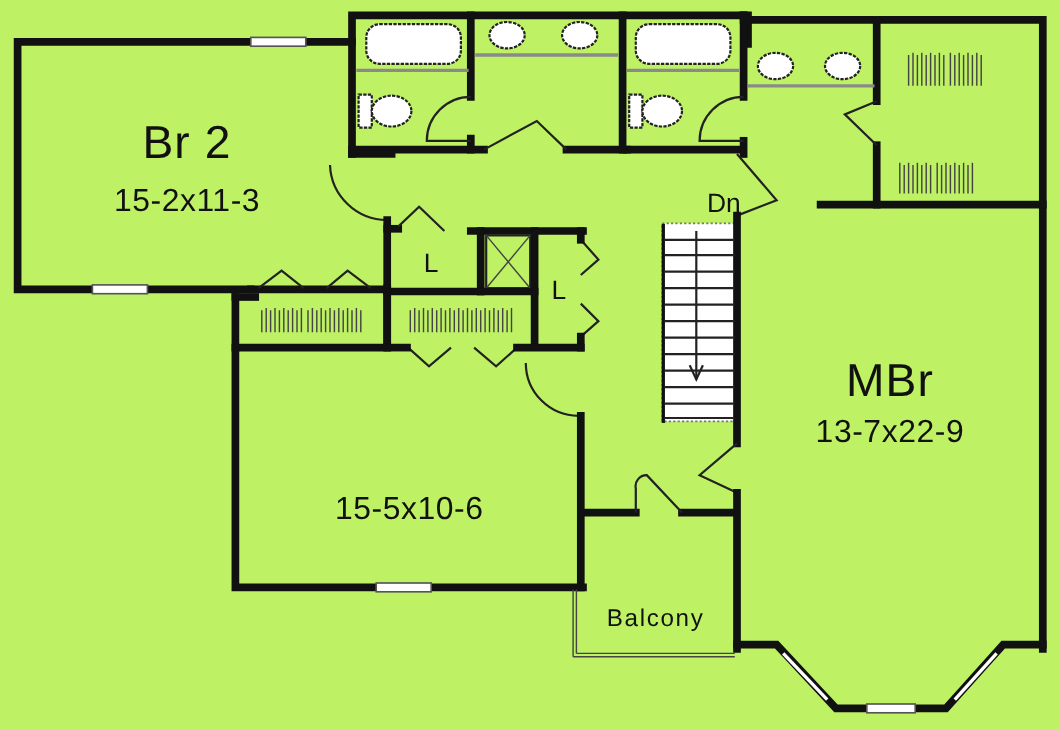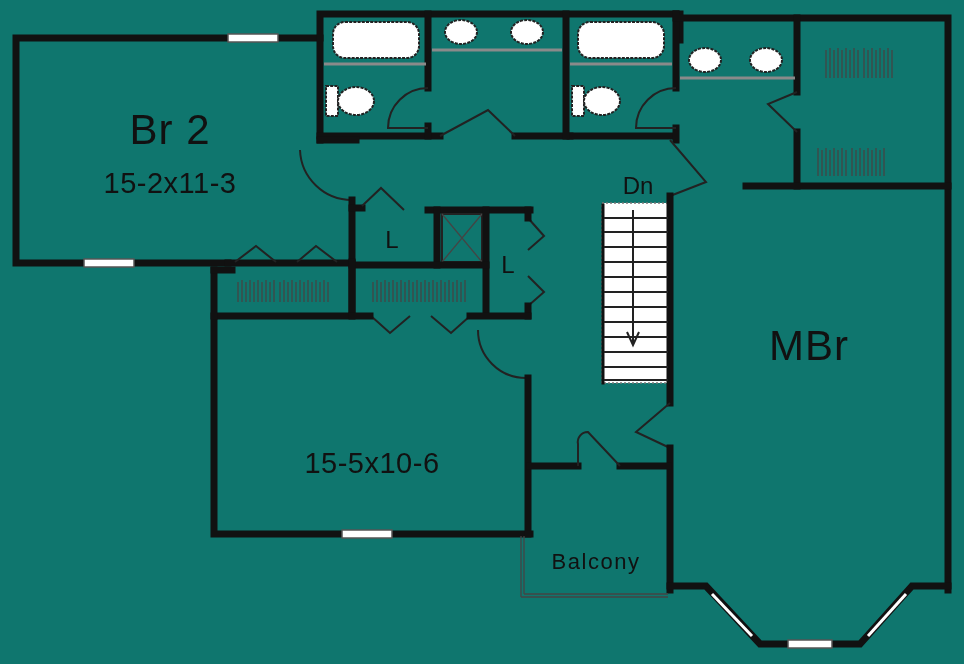--- a/index.html
+++ b/index.html
@@ -1,16 +1,16 @@
 <!DOCTYPE html>
 <html><head>
 <meta charset="utf-8">
 <style>
   html, body { margin: 0; padding: 0; background: #ffffff; }
-  #plan-wrap { position: relative; width: 964px; height: 664px; overflow: hidden; background: #0f766e; }
+  #plan-wrap { position: relative; width: 964px; height: 664px; overflow: hidden; background: #bef264; }
   svg { position: absolute; left: 0; top: 0; }
   .wall { stroke: #111; stroke-width: 7; fill: none; stroke-linecap: square; }
   .line { stroke: #222; stroke-width: 2; fill: none; }
   .hair { stroke: #444; stroke-width: 1.3; fill: none; }
   .gray { stroke: #8a8a8a; stroke-width: 3; fill: none; }
   .fixture { stroke: #222; stroke-width: 2; fill: #fff; stroke-dasharray: 3 1.2; }
   .window { fill: #fff; stroke: #555; stroke-width: 1.5; }
   .label { position: absolute; font-family: "Liberation Sans", sans-serif; color: #111; white-space: nowrap; transform: translate(-50%, -50%); line-height: 1; }
   .room-name { font-size: 42px; letter-spacing: 1px; }
   .room-dim { font-size: 29px; letter-spacing: 0.5px; }
@@ -162,18 +162,19 @@
       <rect class="window" x="788" y="640" width="44" height="8"></rect>
     </g>
   </svg>
 
   <div class="label room-name" style="left:170px;top:130px;">Br 2</div>
   <div class="label room-dim" style="left:170px;top:183px;">15-2x11-3</div>
 
   <div class="label room-dim" style="left:372px;top:463px;">15-5x10-6</div>
 
   <div class="label room-name" style="left:809px;top:346px;">MBr</div>
+  <div class="label room-dim" style="left:809px;top:393px;">13-7x22-9</div>
 
-  <div class="label small" style="left:638px;top:186px;">Dn</div>
+  <div class="label small" style="left:658px;top:186px;">Dn</div>
   <div class="label small" style="left:392px;top:240px;">L</div>
   <div class="label small" style="left:508px;top:265px;">L</div>
   <div class="label tiny" style="left:596px;top:562px;">Balcony</div>
 </div>
 
 </body></html>

